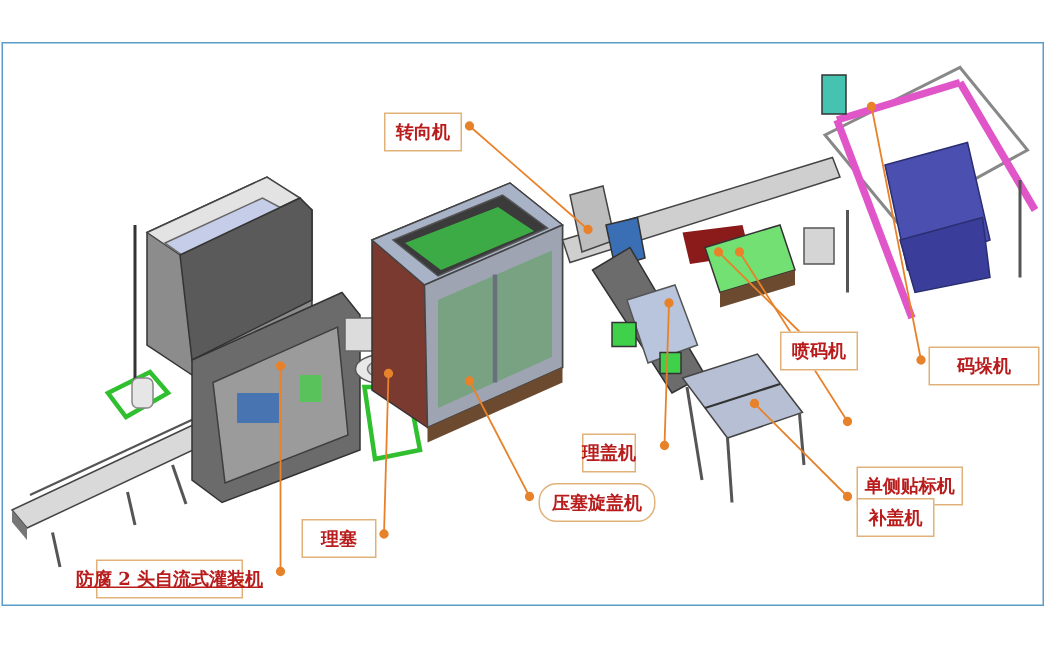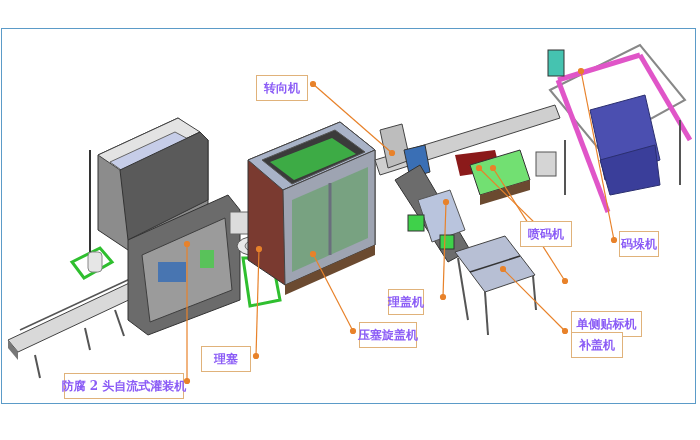--- a/index.html
+++ b/index.html
@@ -1,19 +1,19 @@
 <!DOCTYPE html>
 <html><head>
 <meta charset="utf-8">
 <style>
   html,body{margin:0;padding:0;background:#fff;}
   body{width:700px;height:440px;position:relative;overflow:hidden;font-family:"DejaVu Sans",sans-serif;}
   .frame{position:absolute;left:1px;top:28px;width:695px;height:376px;border:1px solid #5b9bc8;box-sizing:border-box;background:#fff;}
   svg.scene{position:absolute;left:0;top:0;}
-  .label{position:absolute;background:#fff;border:1.5px solid #e0b27a;box-sizing:border-box;font-size:12px;font-weight:bold;color:#8b5cf6;display:flex;align-items:center;justify-content:center;white-space:nowrap;font-family:"DejaVu Serif",serif;}
+  .label{position:absolute;background:#fff;border:1.5px solid #e0b27a;box-sizing:border-box;font-size:12px;font-weight:bold;color:#b91c1c;display:flex;align-items:center;justify-content:center;white-space:nowrap;font-family:"DejaVu Serif",serif;}
 </style>
 </head>
 <body>
 
 <div class="frame"></div>
 
 <svg class="scene" width="700" height="440" viewBox="0 0 700 440">
 
   <g>
     <polygon points="8,340 140,278 150,290 18,352" fill="#d9d9d9" stroke="#444" stroke-width="1"></polygon>
@@ -119,19 +119,19 @@
       <circle cx="256" cy="356" r="2.5"></circle>
       <circle cx="259" cy="249" r="2.5"></circle>
     <line x1="187" y1="381" x2="187" y2="244"></line>
       <circle cx="187" cy="381" r="2.5"></circle>
       <circle cx="187" cy="244" r="2.5"></circle>
   </g>
 </svg>
 
 <div class="label" style="left:256px;top:75px;width:52px;height:26px;">转向机</div>
 <div class="label" style="left:520px;top:221px;width:52px;height:26px;">喷码机</div>
-<div class="label" style="left:619px;top:231px;width:40px;height:26px;">码垛机</div>
+<div class="label" style="left:619px;top:231px;width:74px;height:26px;">码垛机</div>
 <div class="label" style="left:571px;top:272px;width:71px;height:26px;margin-top:39px;">单侧贴标机</div>
 <div class="label" style="left:388px;top:289px;width:36px;height:26px;">理盖机</div>
 <div class="label" style="left:571px;top:332px;width:52px;height:26px;">补盖机</div>
-<div class="label" style="left:359px;top:322px;width:58px;height:26px;">压塞旋盖机</div>
+<div class="label" style="left:359px;top:322px;width:78px;height:26px;border-radius:12px;">压塞旋盖机</div>
 <div class="label" style="left:201px;top:346px;width:50px;height:26px;">理塞</div>
-<div class="label" style="left:64px;top:373px;width:120px;height:26px;">防腐 2 头自流式灌装机</div>
+<div class="label" style="left:64px;top:373px;width:98px;height:26px;text-decoration:underline;">防腐 2 头自流式灌装机</div>
 
 </body></html>

